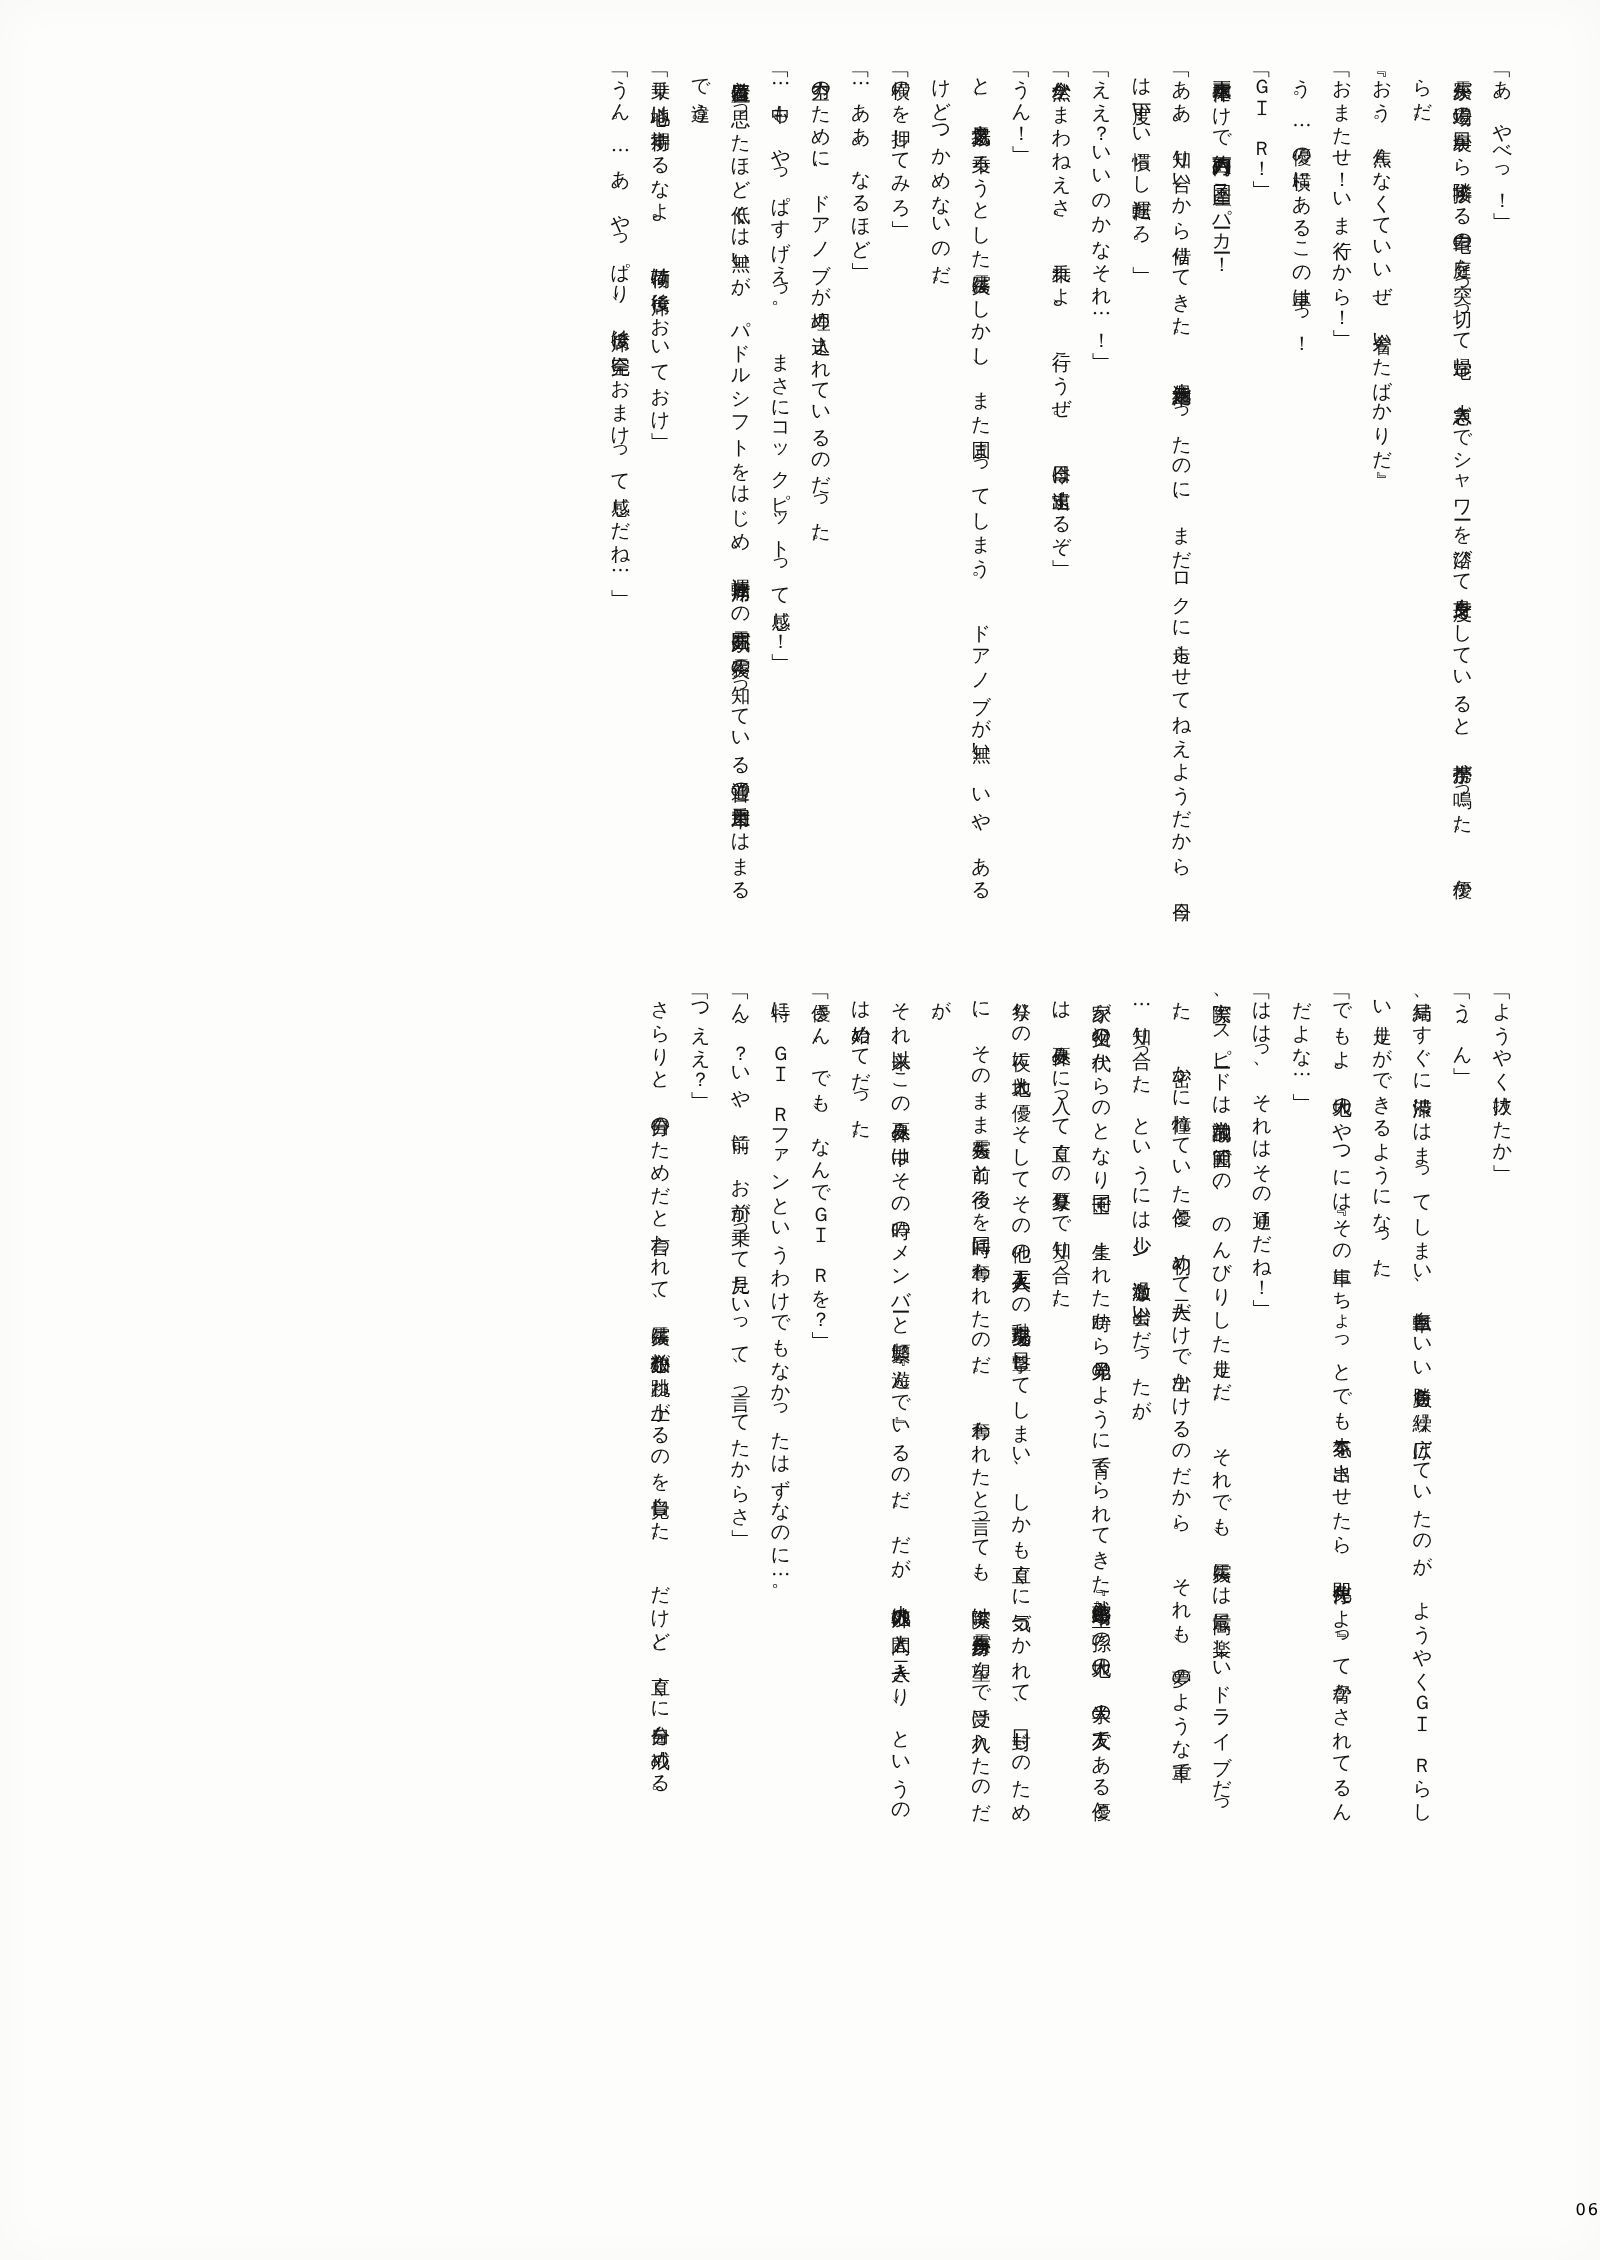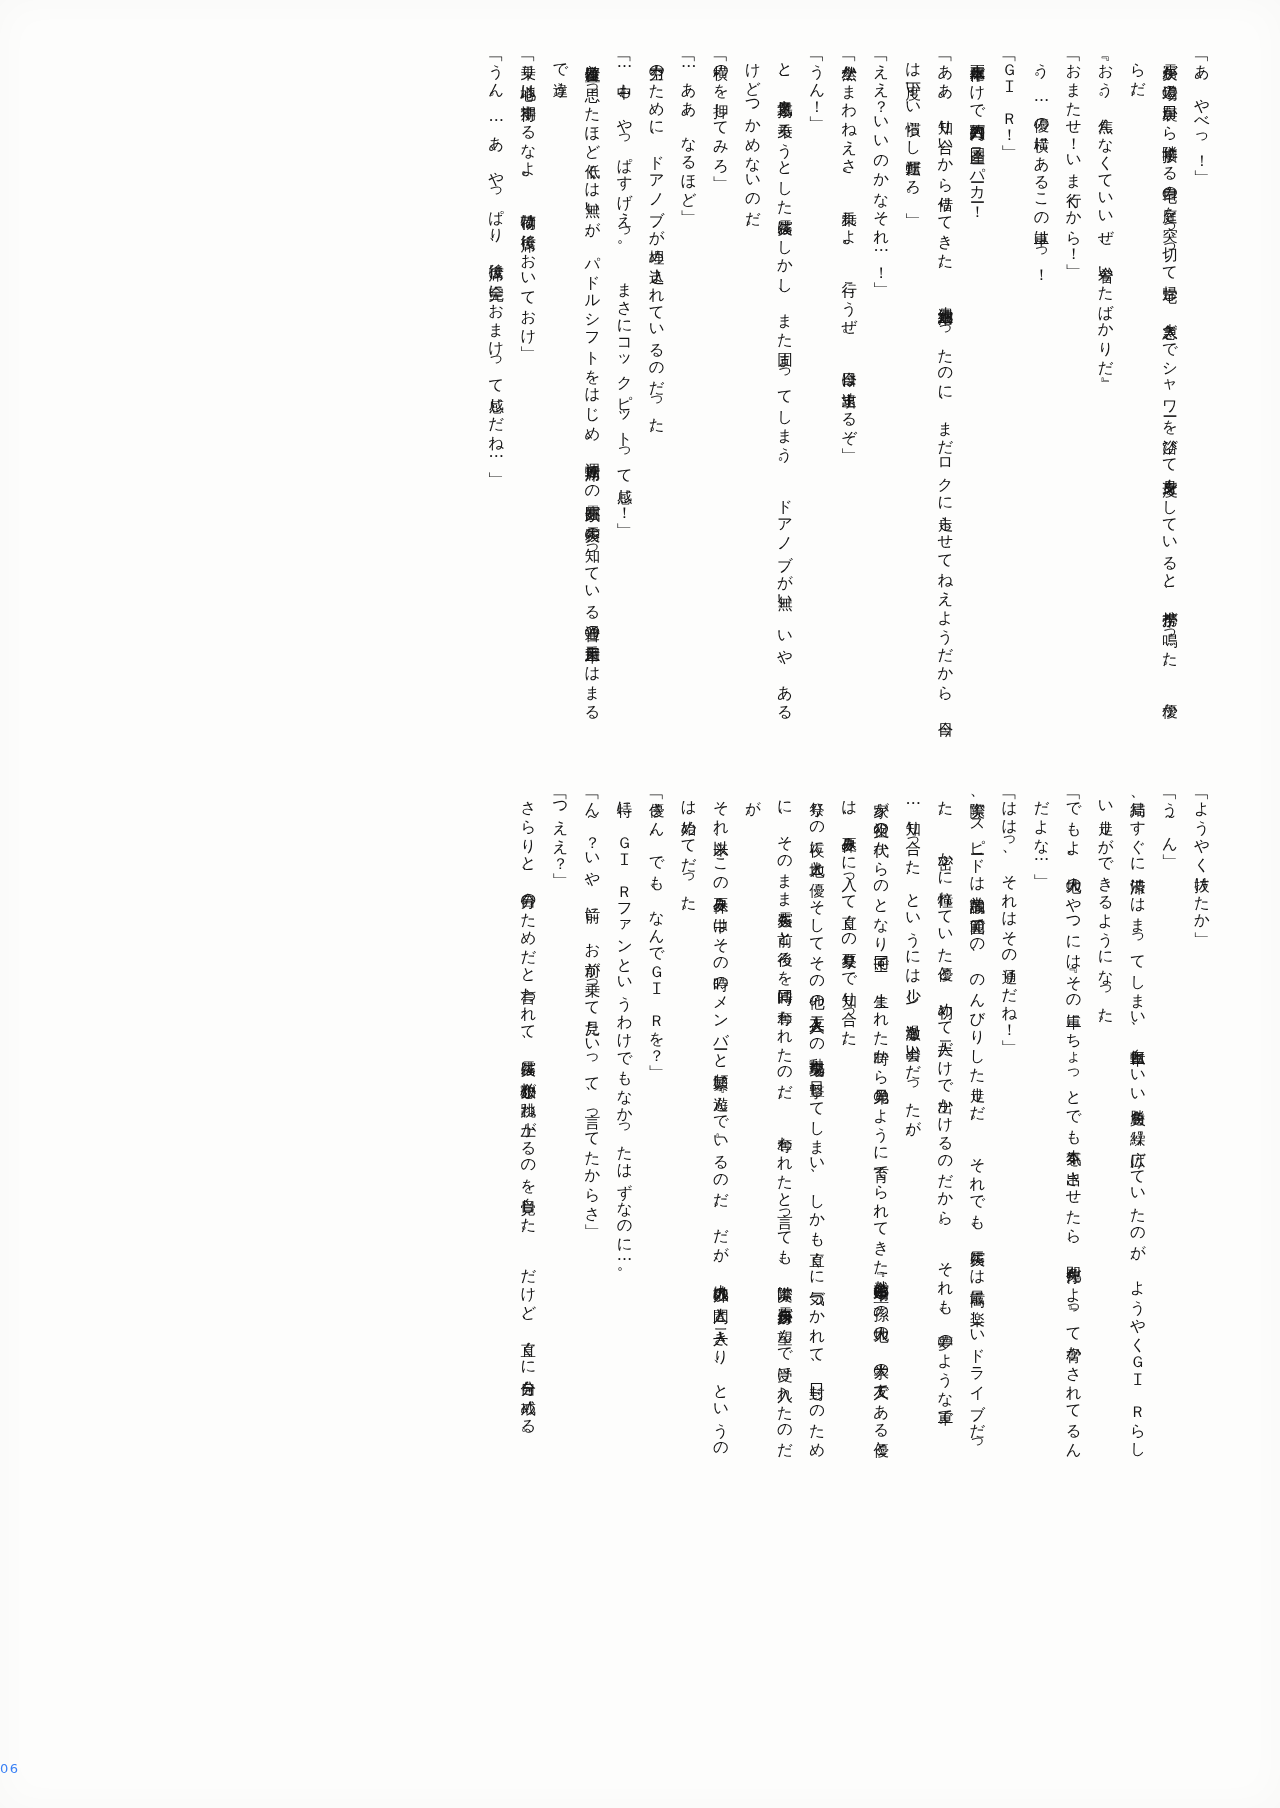--- a/index.html
+++ b/index.html
@@ -38,24 +38,24 @@
     top: 790px;
     right: 62px;
     height: 660px;
     max-height: 660px;
   }
   .page-number {
     position: absolute;
     left: 0;
     right: 0;
     bottom: 32px;
-    text-align: left;
+    text-align: right;
     font-size: 13px;
     letter-spacing: 0.12em;
-    color: #3b82f6;
+    color: #000000;
     font-family: "DejaVu Sans", "Liberation Sans", sans-serif;
   }
   
   .scan-edge {
     position: absolute;
     inset: 0;
     pointer-events: none;
     box-shadow: inset 0 0 40px rgba(0,0,0,0.022);
   }
 </style>

